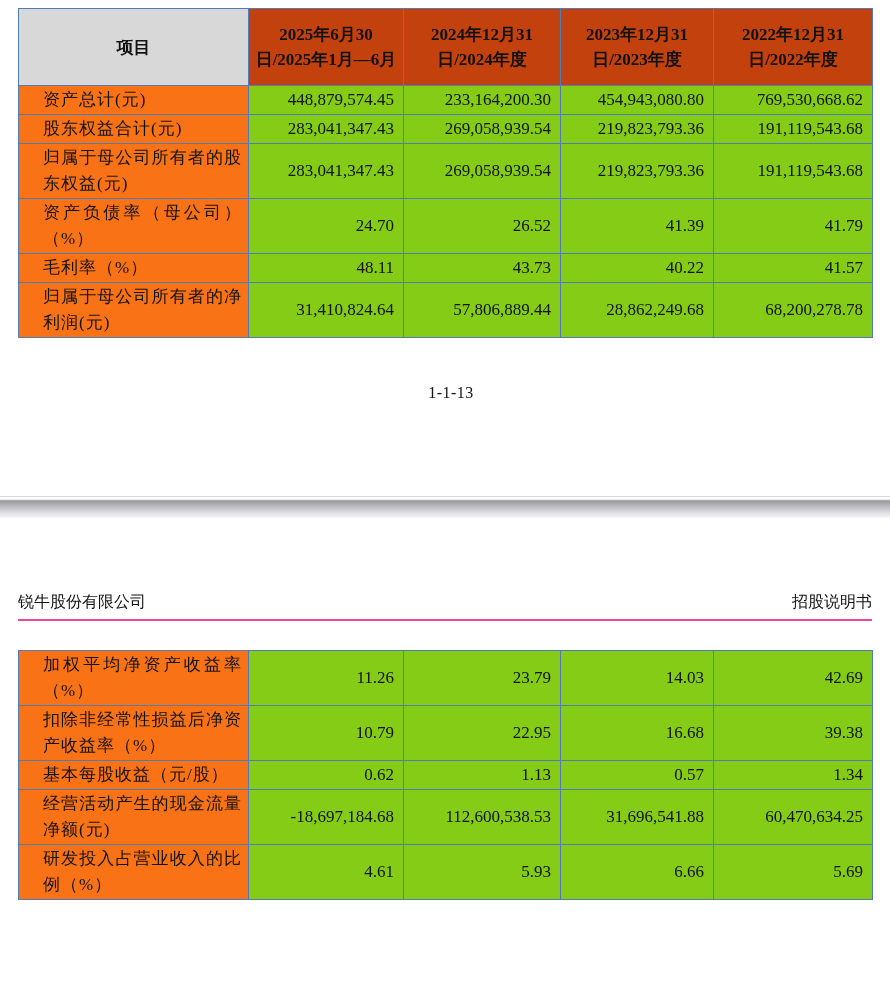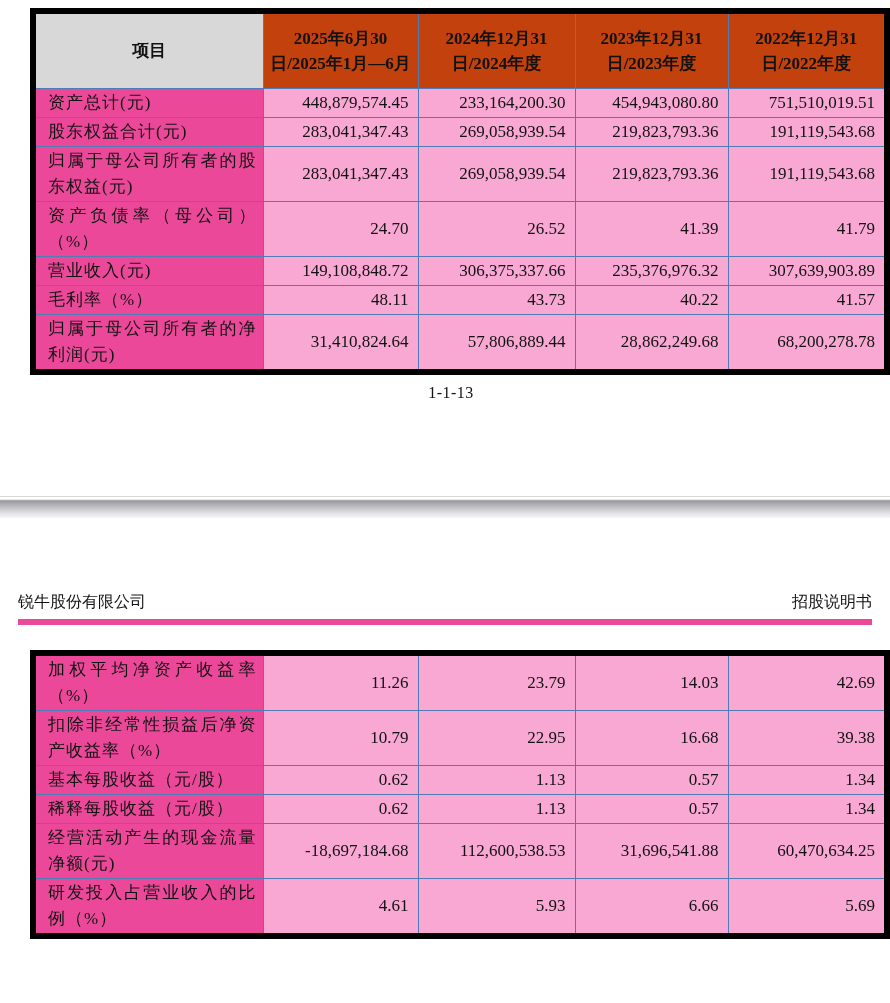--- a/index.html
+++ b/index.html
@@ -11,52 +11,52 @@
   .abs{position:absolute;}
   
   table.fin{
     border-collapse:collapse;table-layout:fixed;width:854px;
     font-size:17px;
   }
   table.fin td,table.fin th{
     border:1px solid #4f7cb4;vertical-align:middle;
     overflow:hidden;
   }
-  table.fin{border:6px solid #000000;margin-left:12px;}
+  table.fin{border:1px solid #000000;}
   th.item-head{
     background:#d8d8d8;font-weight:bold;text-align:center;font-size:17px;
   }
   th.date-head{
     background:#c2410c;font-weight:bold;text-align:center;font-size:17px;
     line-height:25px;padding:1px 6px;
   }
   td.lbl{
-    background:#ec4899;text-align:left;padding:1px 6px 1px 12px;
+    background:#f97316;text-align:left;padding:1px 6px 1px 24px;
     line-height:26px;letter-spacing:1px;text-align:justify;
   }
   td.val{
-    background:#f9a8d4;text-align:right;padding:1px 9px 1px 2px;
+    background:#84cc16;text-align:right;padding:1px 9px 1px 2px;
     font-family:"Liberation Serif","DejaVu Serif",serif;
   }
   tr.rh77{height:77px;} tr.rh27{height:27px;} tr.rh26{height:26px;}
   tr.rh54{height:54px;} tr.rh53{height:53px;} tr.rh52{height:52px;}
   tr.rh78{height:78px;} tr.rh50{height:50px;}
   
   .pagenum{
     width:890px;text-align:center;font-size:16px;letter-spacing:0.5px;margin-left:6px;
   }
   .pagebreak{
     width:890px;height:21px;
     background:linear-gradient(180deg,#ffffff 0%,#ffffff 10%,#97979d 18%,#ababb1 32%,#c6c6cb 55%,#e3e3e7 78%,#f6f6f8 100%);
     border-top:1px solid #d8d8d8;
   }
   .p2header{
     width:854px;left:18px;display:flex;justify-content:space-between;
     align-items:flex-end;font-size:16px;
-    border-bottom:6px solid #ec4899;padding-bottom:6px;
+    border-bottom:2px solid #ec4899;padding-bottom:6px;
   }
 </style>
 </head>
 <body>
 
 <div class="abs" style="top:8px;left:18px;">
   <table class="fin">
     <colgroup>
       <col style="width:230px">
         <col style="width:155px">
@@ -70,21 +70,21 @@
       <th class="date-head">2025年6月30日/2025年1月—6月</th>
       <th class="date-head">2024年12月31日/2024年度</th>
       <th class="date-head">2023年12月31日/2023年度</th>
       <th class="date-head">2022年12月31日/2022年度</th>
     </tr>
     <tr class="rh27">
       <td class="lbl">资产总计(元)</td>
       <td class="val">448,879,574.45</td>
       <td class="val">233,164,200.30</td>
       <td class="val">454,943,080.80</td>
-      <td class="val">751,510,019.51</td>
+      <td class="val">769,530,668.62</td>
     </tr>
     <tr class="rh26">
       <td class="lbl">股东权益合计(元)</td>
       <td class="val">283,041,347.43</td>
       <td class="val">269,058,939.54</td>
       <td class="val">219,823,793.36</td>
       <td class="val">191,119,543.68</td>
     </tr>
     <tr class="rh54">
       <td class="lbl">归属于母公司所有者的股东权益(元)</td>
@@ -92,27 +92,20 @@
       <td class="val">269,058,939.54</td>
       <td class="val">219,823,793.36</td>
       <td class="val">191,119,543.68</td>
     </tr>
     <tr class="rh27">
       <td class="lbl">资产负债率（母公司）（%）</td>
       <td class="val">24.70</td>
       <td class="val">26.52</td>
       <td class="val">41.39</td>
       <td class="val">41.79</td>
-    </tr>
-    <tr class="rh26">
-      <td class="lbl">营业收入(元)</td>
-      <td class="val">149,108,848.72</td>
-      <td class="val">306,375,337.66</td>
-      <td class="val">235,376,976.32</td>
-      <td class="val">307,639,903.89</td>
     </tr>
     <tr class="rh27">
       <td class="lbl">毛利率（%）</td>
       <td class="val">48.11</td>
       <td class="val">43.73</td>
       <td class="val">40.22</td>
       <td class="val">41.57</td>
     </tr>
     <tr class="rh54">
       <td class="lbl">归属于母公司所有者的净利润(元)</td>
@@ -158,27 +151,20 @@
       <td class="val">16.68</td>
       <td class="val">39.38</td>
     </tr>
     <tr class="rh26">
       <td class="lbl">基本每股收益（元/股）</td>
       <td class="val">0.62</td>
       <td class="val">1.13</td>
       <td class="val">0.57</td>
       <td class="val">1.34</td>
     </tr>
-    <tr class="rh26">
-      <td class="lbl">稀释每股收益（元/股）</td>
-      <td class="val">0.62</td>
-      <td class="val">1.13</td>
-      <td class="val">0.57</td>
-      <td class="val">1.34</td>
-    </tr>
     <tr class="rh52">
       <td class="lbl">经营活动产生的现金流量净额(元)</td>
       <td class="val">-18,697,184.68</td>
       <td class="val">112,600,538.53</td>
       <td class="val">31,696,541.88</td>
       <td class="val">60,470,634.25</td>
     </tr>
     <tr class="rh50">
       <td class="lbl">研发投入占营业收入的比例（%）</td>
       <td class="val">4.61</td>

